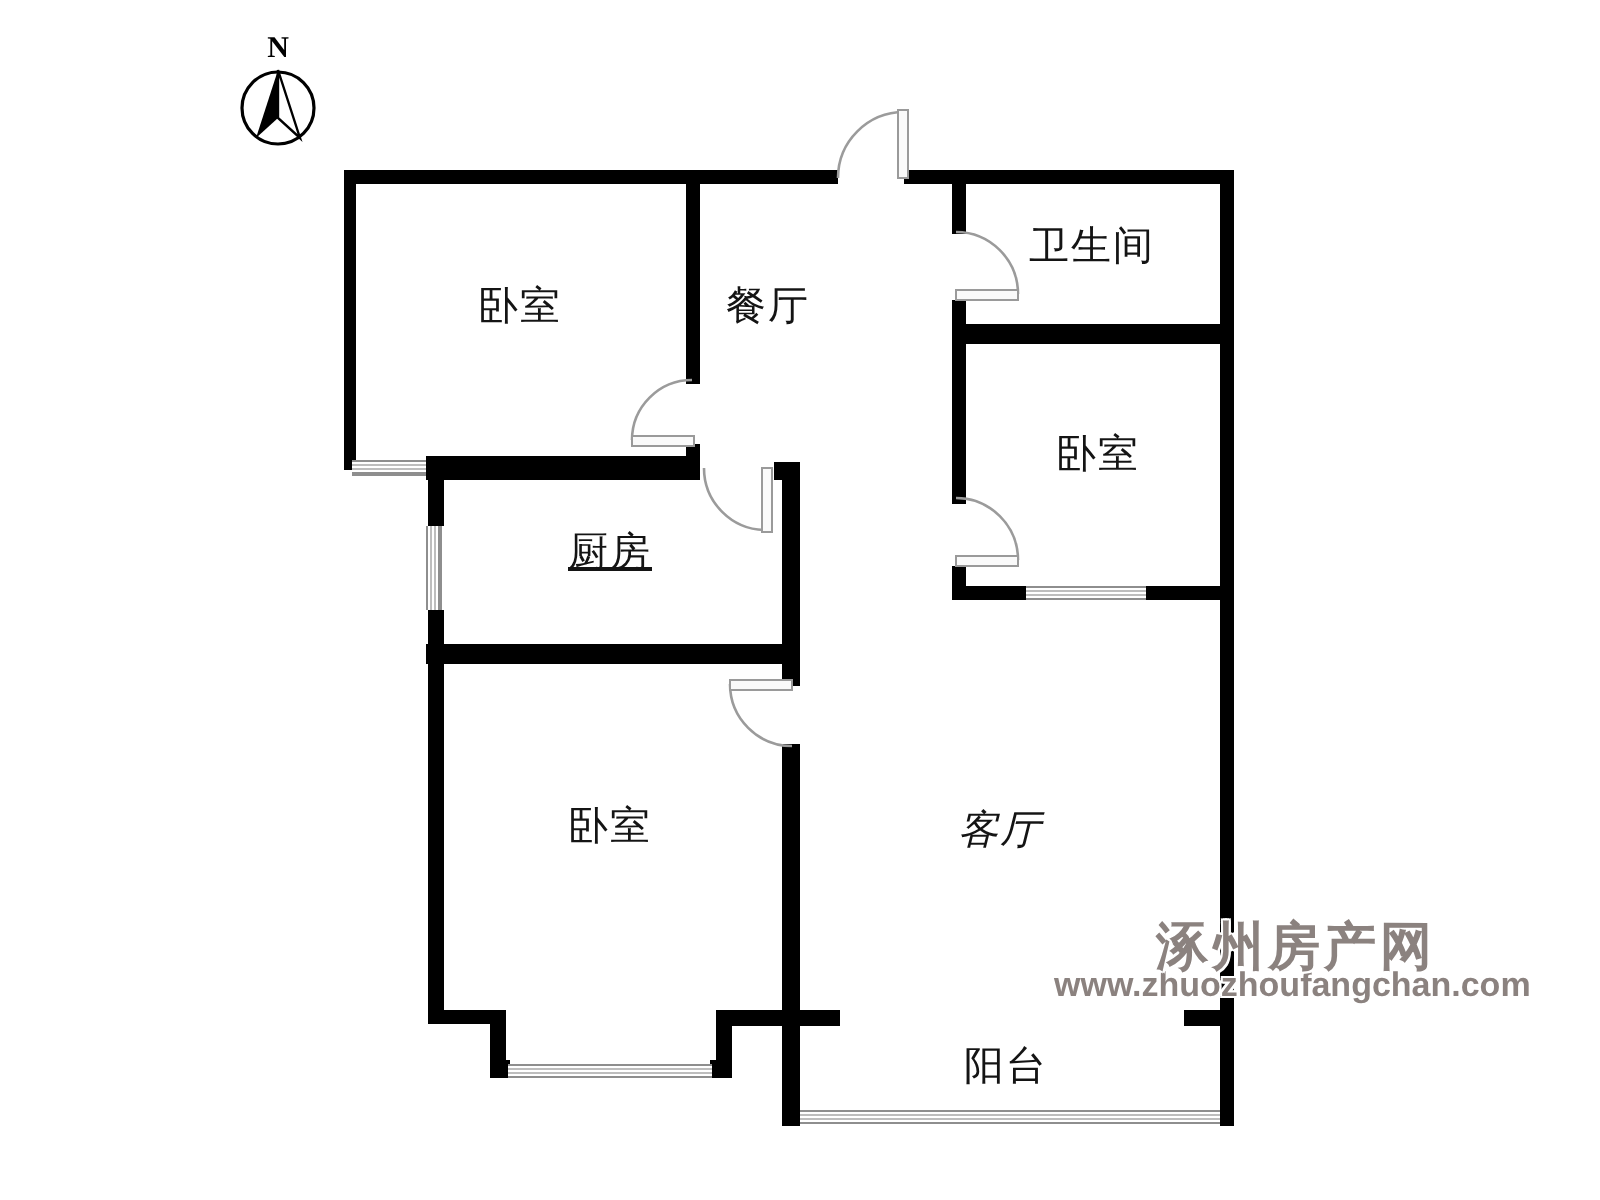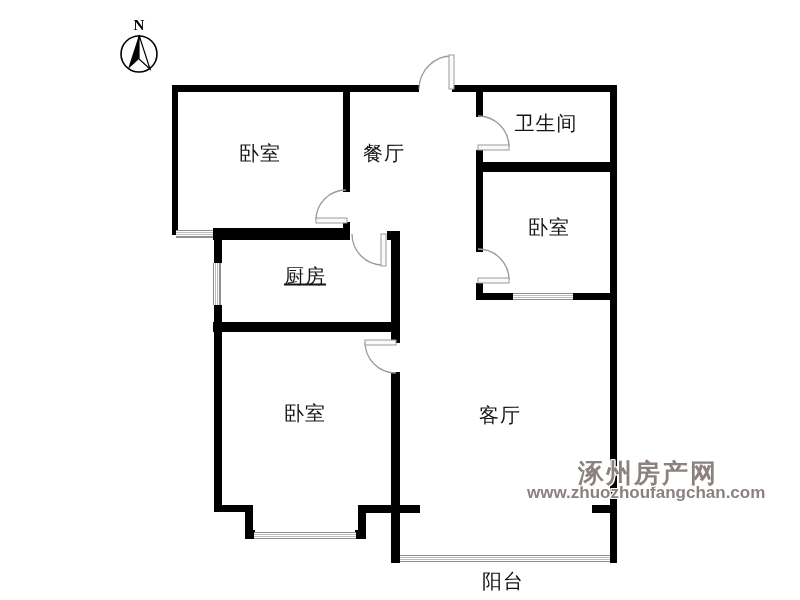--- a/index.html
+++ b/index.html
@@ -111,19 +111,19 @@
   </svg>
 
   <div class="compass-n" style="left:139px;top:25px;">N</div>
 
   <div class="room-label" style="left:260px;top:153px;">卧室</div>
   <div class="room-label" style="left:384px;top:153px;">餐厅</div>
   <div class="room-label" style="left:546px;top:123px;">卫生间</div>
   <div class="room-label" style="left:549px;top:227px;">卧室</div>
   <div class="room-label" style="left:305px;top:276px;text-decoration:underline;">厨房</div>
   <div class="room-label" style="left:305px;top:413px;">卧室</div>
-  <div class="room-label" style="left:500px;top:415px;">客厅</div>
-  <div class="room-label" style="left:503px;top:533px;margin-top:48px;">阳台</div>
+  <div class="room-label" style="left:500px;top:415px;font-style:italic;">客厅</div>
+  <div class="room-label" style="left:503px;top:533px;">阳台</div>
 
   <div class="watermark wm-2">www.zhuozhoufangchan.com</div>
   <div class="watermark wm-1">涿州房产网</div>
 
 </div>
 
 </body></html>

